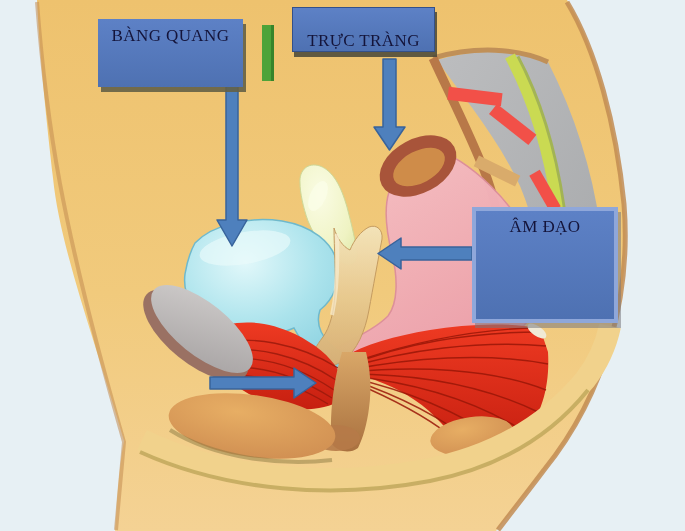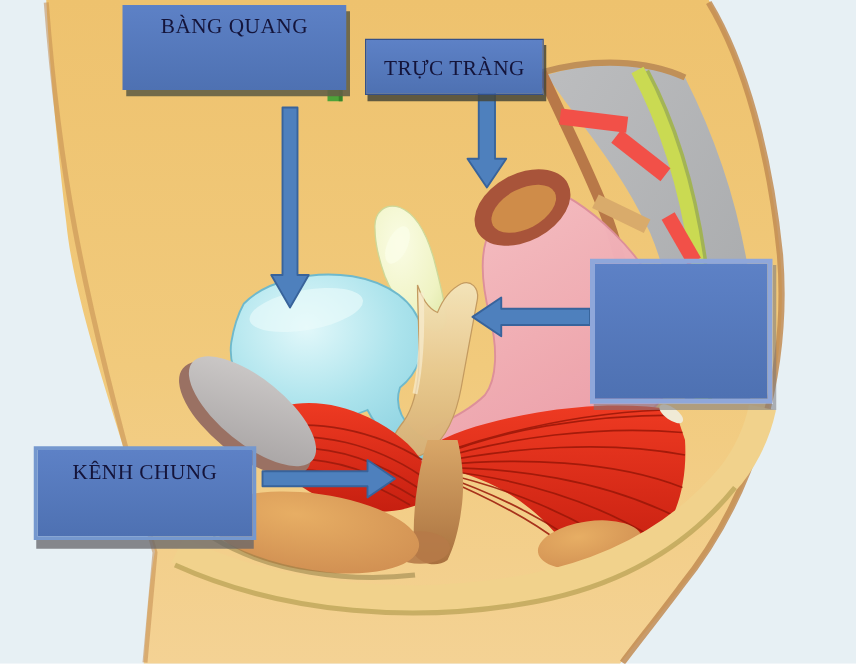--- a/index.html
+++ b/index.html
@@ -14,25 +14,25 @@
     position:absolute;
     box-sizing:border-box;
     background:linear-gradient(to bottom,#5d81c6,#4e71b2);
     color:#14143a;
     font-size:17px;
     letter-spacing:.4px;
     text-align:center;
     line-height:1.25;
   }
   .label .txt{display:block;}
-  #lbl-bq{left:98px;top:4px;width:179px;height:68px;padding-top:6px;
+  #lbl-bq{left:98px;top:19px;width:145px;height:68px;padding-top:6px;
           box-shadow:3px 5px 0 rgba(100,97,70,.9);}
-  #lbl-tt{left:292px;top:7px;width:143px;height:45px;padding-top:12px;
+  #lbl-tt{left:292px;top:7px;width:143px;height:45px;padding-top:22px;
           border:1px solid #33508a;
-          box-shadow:2px 5px 0 rgba(70,70,55,.85);margin-top:24px;}
+          box-shadow:2px 5px 0 rgba(70,70,55,.85);}
   #lbl-ad{left:472px;top:207px;width:146px;height:116px;padding-top:5px;
           border:4px solid #8fa7da;
           box-shadow:3px 5px 0 rgba(120,120,125,.55);}
   #lbl-kc{left:27px;top:357px;width:178px;height:75px;padding-top:7px;
           border:3px solid #7598ce;
           box-shadow:0 9px 0 -2px rgba(100,100,105,.75);}
 </style>
 </head>
 <body>
 
@@ -207,19 +207,17 @@
 
 <div class="label" id="lbl-bq">
   <span class="txt">BÀNG QUANG</span>
 </div>
 
 <div class="label" id="lbl-tt">
   <span class="txt">TRỰC TRÀNG</span>
 </div>
 
 <div class="label" id="lbl-ad">
-</div>
-
-<div class="label" id="lbl-kc">
-  <span class="txt">KÊNH CHUNG</span>
-</div>
+  <span class="txt">ÂM ĐẠO</span>
+</div>
+
 
 </div>
 
 </body></html>

